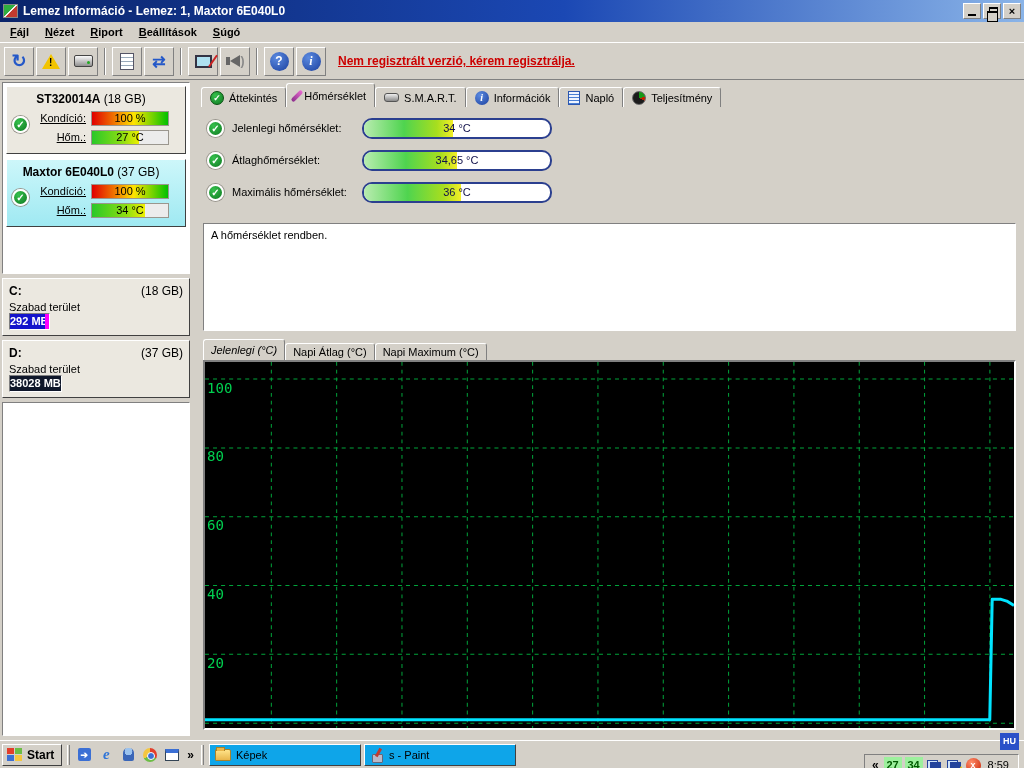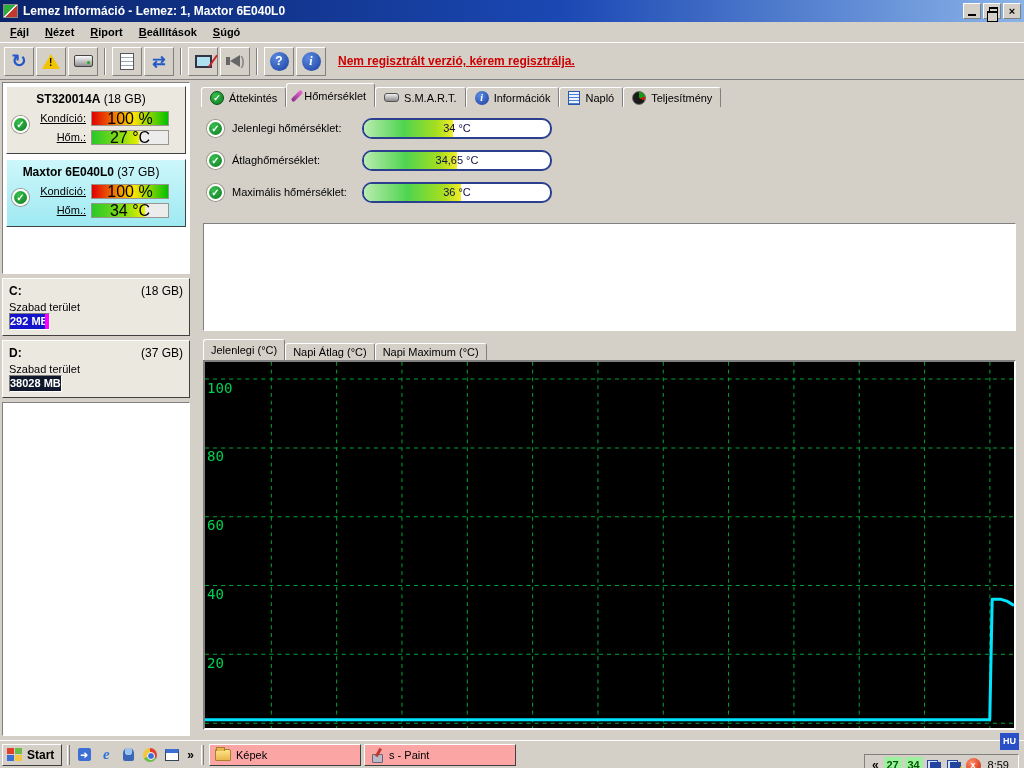--- a/index.html
+++ b/index.html
@@ -59,21 +59,21 @@
   .disk-panel { position:relative; background:#ebe8e0; padding:2px 16px 5px 28px; }
   .disk-panel.selected { background:linear-gradient(#cdf7fa,#9fe9f2); }
   .disk-title { text-align:center; font-size:12px; height:21px; line-height:21px; white-space:nowrap; margin-left:-22px; }
   .disk-title b { font-weight:bold; }
   .disk-row { display:flex; align-items:center; height:16px; margin-bottom:3px;text-decoration:underline; }
   .disk-row-label { width:56px; text-align:right; padding-right:5px; }
   .mini-bar { flex:1; height:15px; position:relative; border:1px solid #9a968e; background:#ececec; }
   .mini-fill { position:absolute; left:0; top:0; bottom:0; }
   .fill-cond { background:linear-gradient(90deg,#e00000 0%,#f07800 30%,#ffe400 55%,#7ed400 78%,#00c000 100%); }
   .fill-temp { background:linear-gradient(90deg,#29c829 0%,#8ede12 65%,#f0f000 100%); }
-  .mini-text { position:absolute; inset:0; text-align:center; line-height:13px; font-size:16px;border-radius:6px; }
+  .mini-text { position:absolute; inset:0; text-align:center; line-height:13px; font-size:11px;border-radius:6px; }
   .status-check { position:absolute; left:5px; top:50%; margin-top:-4px; width:17px; height:17px; border-radius:50%; background:radial-gradient(circle at 35% 30%,#35c04c,#0f7a22); border:2px solid #fff; box-shadow:0 0 0 1px #9a968e; color:#fff; font-size:10px; font-weight:bold; display:grid; place-items:center; }
 
   .part-panel { background:#ebe8e0; padding:3px 6px 5px 6px; }
   .part-head { display:flex; justify-content:space-between; height:19px; line-height:19px; font-size:12px; }
   .part-head .letter { font-weight:bold; }
   .part-row { display:flex; align-items:flex-start;flex-direction:column; }
   .part-label { width:72px; }
   .free-bar { flex:1; height:17px; position:relative; color:#fff; font-weight:bold; text-align:center; line-height:15px; }
   .free-sliver { position:absolute; right:0; top:0; bottom:0; width:4px; background:#ff00ff; }
   .sidebar-rest { flex:1; background:#fff; }
@@ -91,41 +91,41 @@
   .temp-bar { width:190px; height:21px; border:2px solid #2b3f8f; border-radius:10px; background:#fff; position:relative; overflow:hidden; }
   .temp-fill { position:absolute; left:0; top:0; bottom:0; background:linear-gradient(90deg,#b9ecb0 0%,#4fd44f 45%,#a8de1e 82%,#f2ee27 100%); }
   .temp-value { position:absolute; inset:0; text-align:center; line-height:17px; color:#10104a; }
 
   .info-box { background:#fff; height:108px; padding:5px 7px; margin:8px 2px 6px 2px; overflow:hidden; flex:0 0 auto; }
   .info-line1 { color:#000; margin-bottom:16px; }
   .info-line2 { color:#0000bb; }
 
   .chart-tabstrip { display:flex; align-items:flex-end; height:21px; margin:2px 0 0 2px; flex:0 0 auto; }
   .chart-tab { height:17px; display:flex; align-items:center; padding:0 7px; background:#d4d0c8; border:1px solid; border-color:#ffffff #808080 #808080 #ffffff; border-bottom:none; border-top-left-radius:3px; border-top-right-radius:3px; white-space:nowrap; }
-  .chart-tab.active { height:21px; z-index:2; }
+  .chart-tab.active { height:21px; z-index:2;font-style:italic; }
   .chart-area { flex:1 1 auto; background:#000; margin:0 2px; position:relative; }
   .chart-area svg { position:absolute; inset:0; width:100%; height:100%; }
 
   
   .taskbar { position:absolute; left:0; bottom:0; width:1024px; height:28px; background:#d4d0c8; border-top:1px solid #ffffff; display:flex; align-items:center; padding:0 2px; gap:3px; }
   .start-btn { height:22px; display:flex; align-items:center; gap:4px; padding:0 7px 0 4px; font-weight:bold; font-size:12px; background:#d4d0c8; }
   .win-flag { width:16px; height:14px; display:grid; grid-template-columns:7px 7px; grid-template-rows:6px 6px; gap:1px; }
   .win-flag i:nth-child(1){background:#e33e2b}.win-flag i:nth-child(2){background:#6cbd45}
   .win-flag i:nth-child(3){background:#3b6fd4}.win-flag i:nth-child(4){background:#f4c63f}
   .handle { width:3px; height:20px; border-left:1px solid #fff; border-right:1px solid #808080; margin:0 2px; }
   .quick { display:flex; align-items:center; gap:4px; }
   .ql { width:18px; height:18px; display:grid; place-items:center; }
   .ie-e { color:#2e74d8; font-size:15px; font-weight:bold; font-style:italic; font-family:"Liberation Serif",serif; }
   .ql-window { width:14px; height:12px; background:#fff; border:1px solid #345; border-top:4px solid #3b6fd4; }
   .ql-launch { width:13px; height:13px; background:#3b6fd4; border-radius:2px; position:relative; color:#fff; font-size:9px; font-weight:bold; display:grid; place-items:center; }
   .ql-msn { width:11px; height:13px; background:radial-gradient(circle at 50% 25%,#9ac2ee 35%,#3a66b8 36%); border-radius:5px 5px 2px 2px; }
   .ql-chrome { width:14px; height:14px; border-radius:50%; background:conic-gradient(#e33e2b 0 33%,#6cbd45 33% 66%,#f4c63f 66% 100%); position:relative; }
   .ql-chrome:after { content:""; position:absolute; left:4px; top:4px; width:6px; height:6px; background:#3b6fd4; border:1px solid #fff; border-radius:50%; }
   .chev { font-weight:bold; font-size:12px; padding:0 2px; }
-  .task-btn { width:152px; height:22px; display:flex; align-items:center; gap:5px; padding:0 5px; background:#fca5a5; white-space:nowrap; overflow:hidden; }
+  .task-btn { width:152px; height:22px; display:flex; align-items:center; gap:5px; padding:0 5px; background:#0ea5e9; white-space:nowrap; overflow:hidden; }
   .task-btn.active { background:#f4f3ef; font-weight:bold; border-color:#808080 #ffffff #ffffff #808080; }
   .ico-folder { width:16px; height:12px; background:linear-gradient(#ffe48a,#e8b64c); border:1px solid #a8822a; border-radius:1px 2px 1px 1px; position:relative; }
   .ico-folder:before { content:""; position:absolute; top:-3px; left:0; width:7px; height:3px; background:#e8b64c; border:1px solid #a8822a; border-bottom:none; }
   .ico-paint { width:14px; height:14px; position:relative; }
   .ico-paint:before { content:""; position:absolute; left:2px; top:6px; width:9px; height:7px; background:#b9b9c8; border:1px solid #667; border-radius:1px; }
   .ico-paint:after { content:""; position:absolute; left:7px; top:0px; width:3px; height:9px; background:#c23a2f; transform:rotate(30deg); }
   .ico-hds { width:15px; height:13px; background:linear-gradient(135deg,#2fae3f 0 45%,#f2f2f2 45% 55%,#c23a2f 55% 100%); border:1px solid #777; }
   .tray { margin-left:auto; display:flex; align-items:flex-end; gap:4px; padding-right:3px;flex-direction:column; }
   .hu-badge { width:19px; height:17px; background:#2a50c8; color:#fff; font-size:9px; font-weight:bold; display:grid; place-items:center; }
   .tray-inset { height:23px; display:flex; align-items:center; gap:3px; padding:0 5px; }
@@ -345,20 +345,21 @@
             <span class="status-check">✓</span>
             <span class="temp-label">Maximális hőmérséklet:</span>
             <span class="temp-bar">
               <span class="temp-fill" style="width: 52%;"></span>
               <span class="temp-value">36 °C</span>
             </span>
           </div>
         </div>
 
         <div class="info-box sunken">
+          <div class="info-line1">A hőmérséklet rendben.</div>
         </div>
 
         <div class="chart-tabstrip">
           <span class="chart-tab active">Jelenlegi (°C)</span>
           <span class="chart-tab">Napi Átlag (°C)</span>
           <span class="chart-tab">Napi Maximum (°C)</span>
         </div>
 
         <div class="chart-area sunken2">
           <svg id="temp-chart-svg" preserveAspectRatio="none" viewBox="0 0 805 378">

